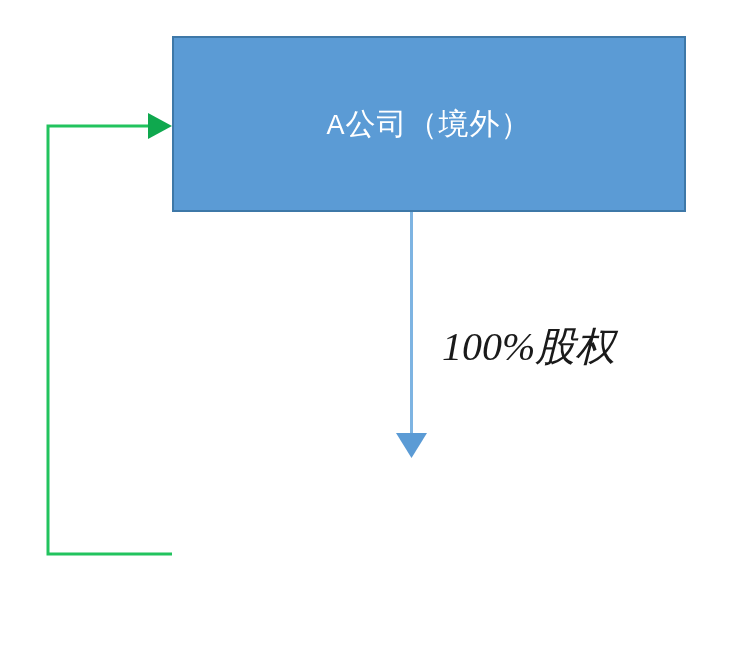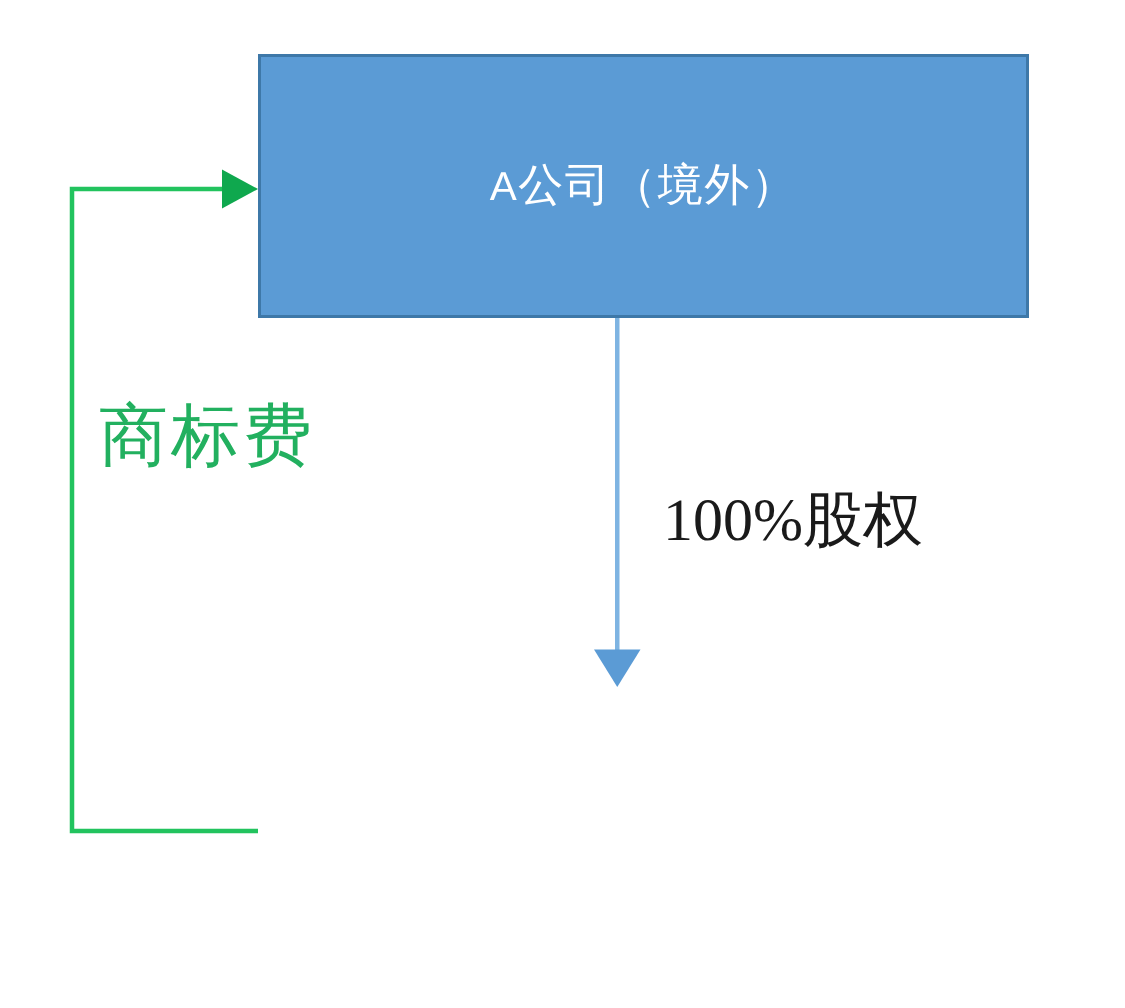--- a/index.html
+++ b/index.html
@@ -70,20 +70,21 @@
     font-family: "Liberation Serif", serif;
     font-size: 46px;
     letter-spacing: 2px;
   }
   #label-equity {
     left: 442px;
     top: 327px;
     color: #1A1A1A;
     font-family: "Liberation Serif", serif;
     font-size: 40px;
+    font-style: italic;
   }
 </style>
 </head>
 <body>
 
 <div id="canvas">
 
   <svg class="diagram-svg" viewBox="0 0 750 672">
 
     <g>
@@ -95,17 +96,16 @@
       <polyline points="172,554 48,554 48,126 152,126" fill="none" stroke="#22C35E" stroke-width="3" stroke-linejoin="miter"></polyline>
       <polygon points="172,126 148,113 148,139" fill="#0FA84E"></polygon>
     </g>
   </svg>
 
   <div class="node-box" id="node-a">
     <span class="node-label"><span class="latin">A</span><span>公司（境外）</span></span>
   </div>
 
 
-  <div class="edge-label" id="label-trademark-fee">商标费</div>
 
   <div class="edge-label" id="label-equity">100%股权</div>
 
 </div>
 
 </body></html>

